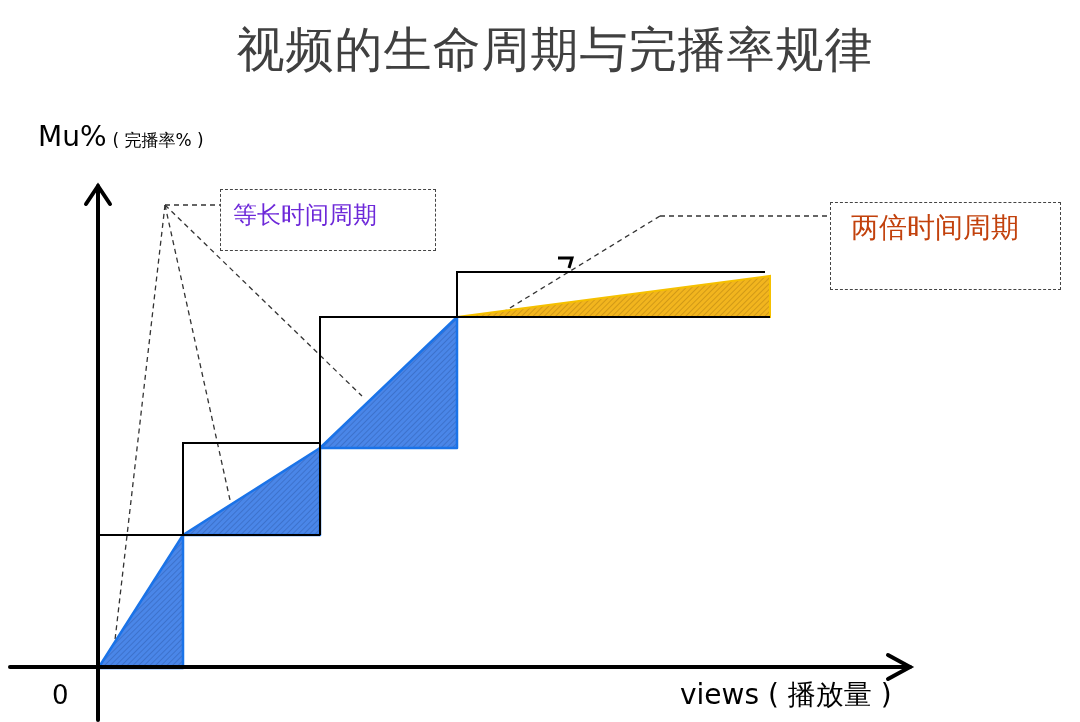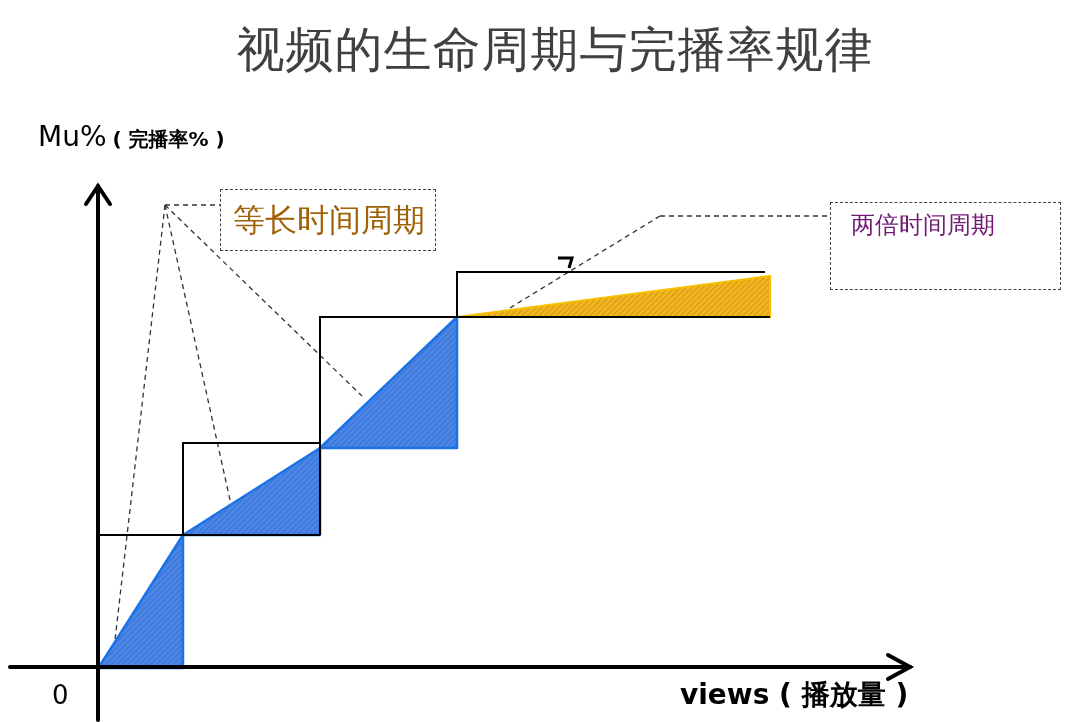--- a/index.html
+++ b/index.html
@@ -2,28 +2,28 @@
 <html><head>
 <meta charset="utf-8">
 <style>
   html, body { margin: 0; padding: 0; background: #ffffff; }
   body { width: 1080px; height: 722px; position: relative; overflow: hidden;
          font-family: "DejaVu Sans", "Liberation Sans", sans-serif; }
   .title { position: absolute; left: 0; top: 18px; width: 1110px; text-align: center;
            font-size: 48px; color: #404040; letter-spacing: 1px; }
   .ylabel { position: absolute; left: 38px; top: 120px; color: #000; white-space: nowrap; }
   .ylabel .big { font-size: 28px; }
-  .ylabel .small { font-size: 20px; font-weight: bold; margin-left: 6px; }
-  .xlabel { position: absolute; left: 680px; top: 676px; font-size: 28px; font-weight: bold; color: #000; white-space: nowrap; }
+  .ylabel .small { font-size: 17px; font-weight: normal; margin-left: 6px; }
+  .xlabel { position: absolute; left: 680px; top: 676px; font-size: 28px; font-weight: normal; color: #000; white-space: nowrap; }
   .origin { position: absolute; left: 52px; top: 680px; font-size: 26px; color: #000; }
   .callout { position: absolute; border: 1.5px dashed #444; box-sizing: border-box; }
   .callout-blue { left: 220px; top: 189px; width: 216px; height: 62px; }
-  .callout-blue span { position: absolute; left: 12px; top: 9px; font-size: 32px; color: #a16207; white-space: nowrap; }
+  .callout-blue span { position: absolute; left: 12px; top: 9px; font-size: 24px; color: #6d28d9; white-space: nowrap; }
   .callout-orange { left: 830px; top: 202px; width: 231px; height: 88px; }
-  .callout-orange span { position: absolute; left: 20px; top: 6px; font-size: 24px; color: #701a75; white-space: nowrap; }
+  .callout-orange span { position: absolute; left: 20px; top: 6px; font-size: 28px; color: #c2410c; white-space: nowrap; }
   svg.chart { position: absolute; left: 0; top: 0; }
 </style>
 </head>
 <body>
 
 <div class="title">视频的生命周期与完播率规律</div>
 
 <div class="ylabel">
   <span class="big">Mu%</span><span class="small">( 完播率% )</span>
 </div>

